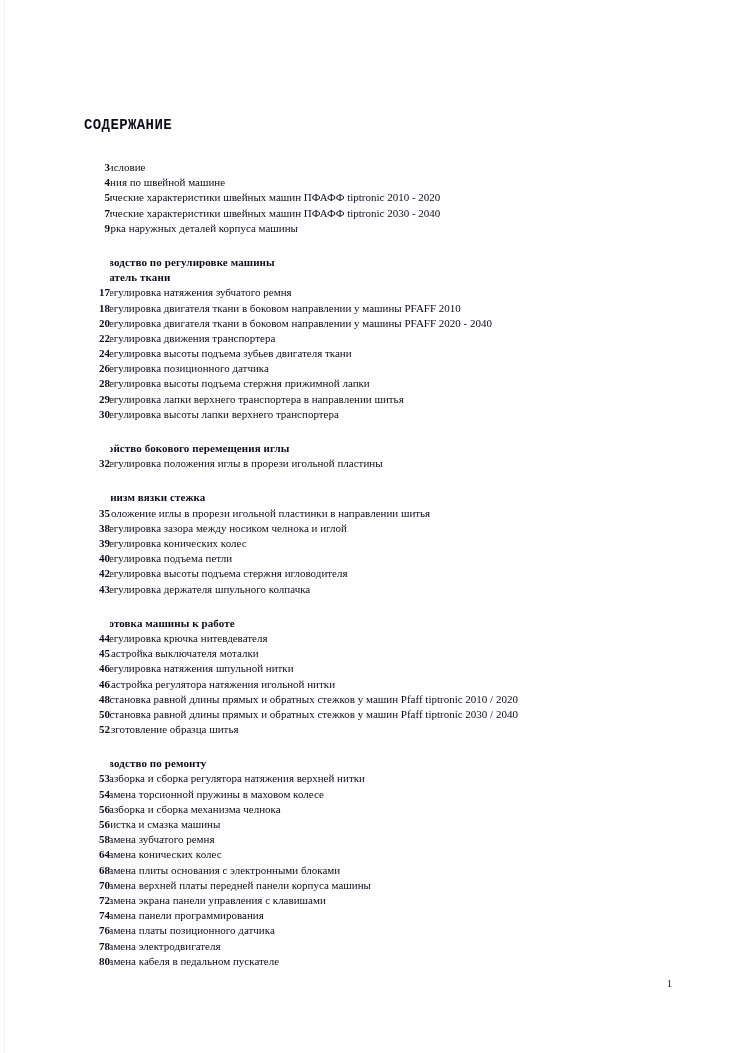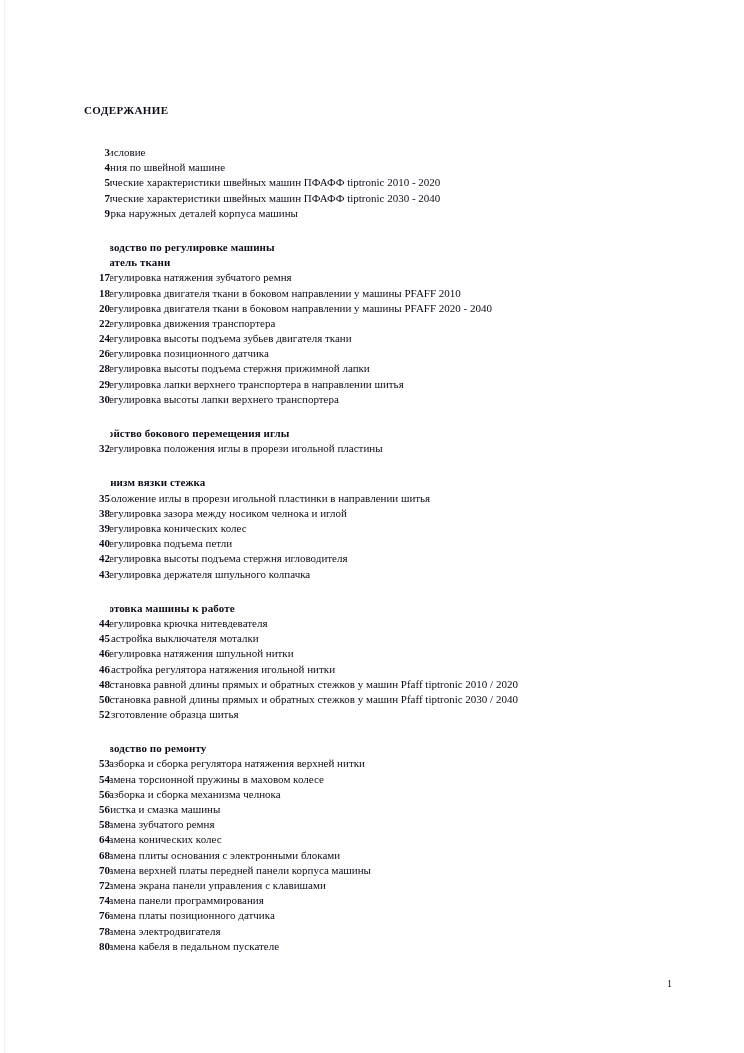--- a/index.html
+++ b/index.html
@@ -38,24 +38,25 @@
 
   .content {
     position: absolute;
     left: 84px;
     top: 103px;
     width: 588px;
   }
 
   .toc-title {
     font-weight: bold;
-    font-size: 11px;
+    font-size: 14px;
     letter-spacing: 0.4px;
-    margin: 0 0 28px 0;
+    margin: 15px 0 28px 0;
     line-height: 14px;
+    font-family: Liberation Mono, monospace;
   }
 
   .section {
     margin: 0;
   }
 
   .section-gap {
     height: 19px;
   }
 

